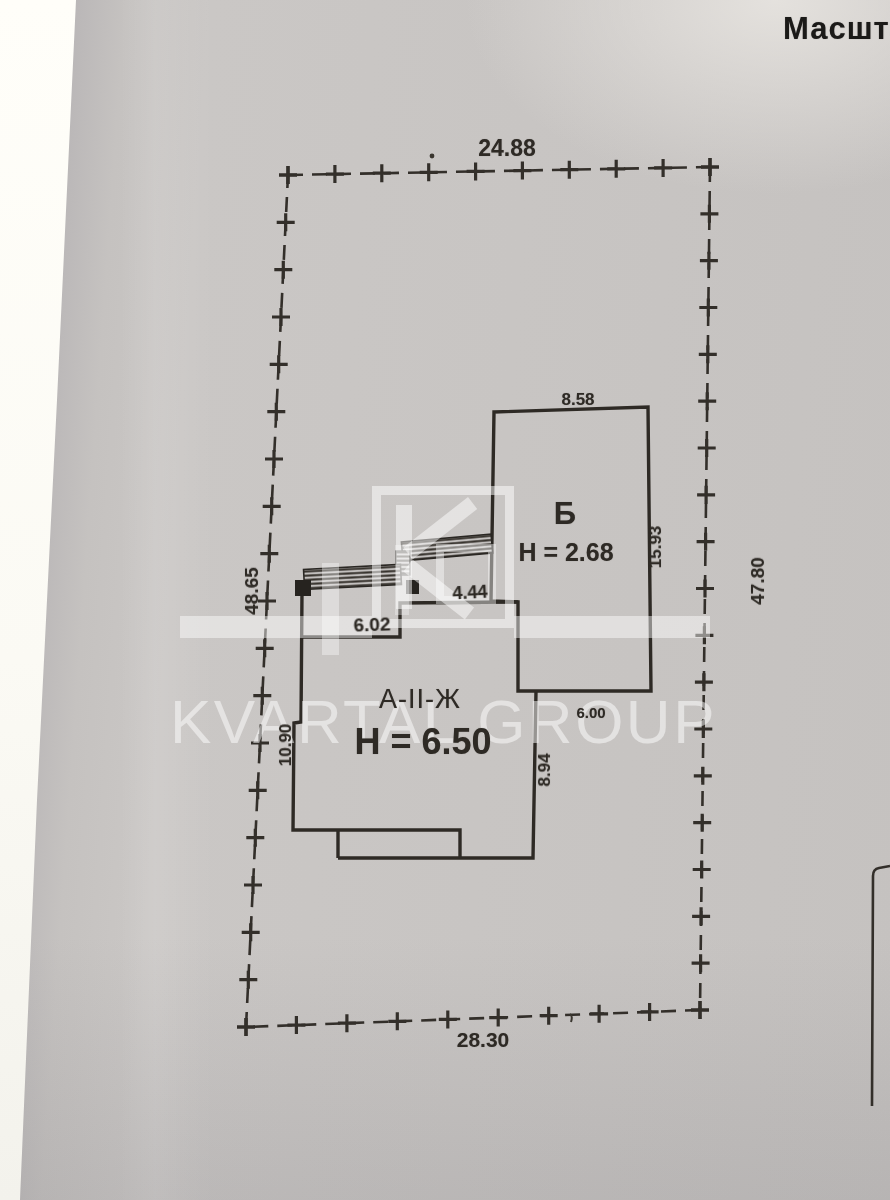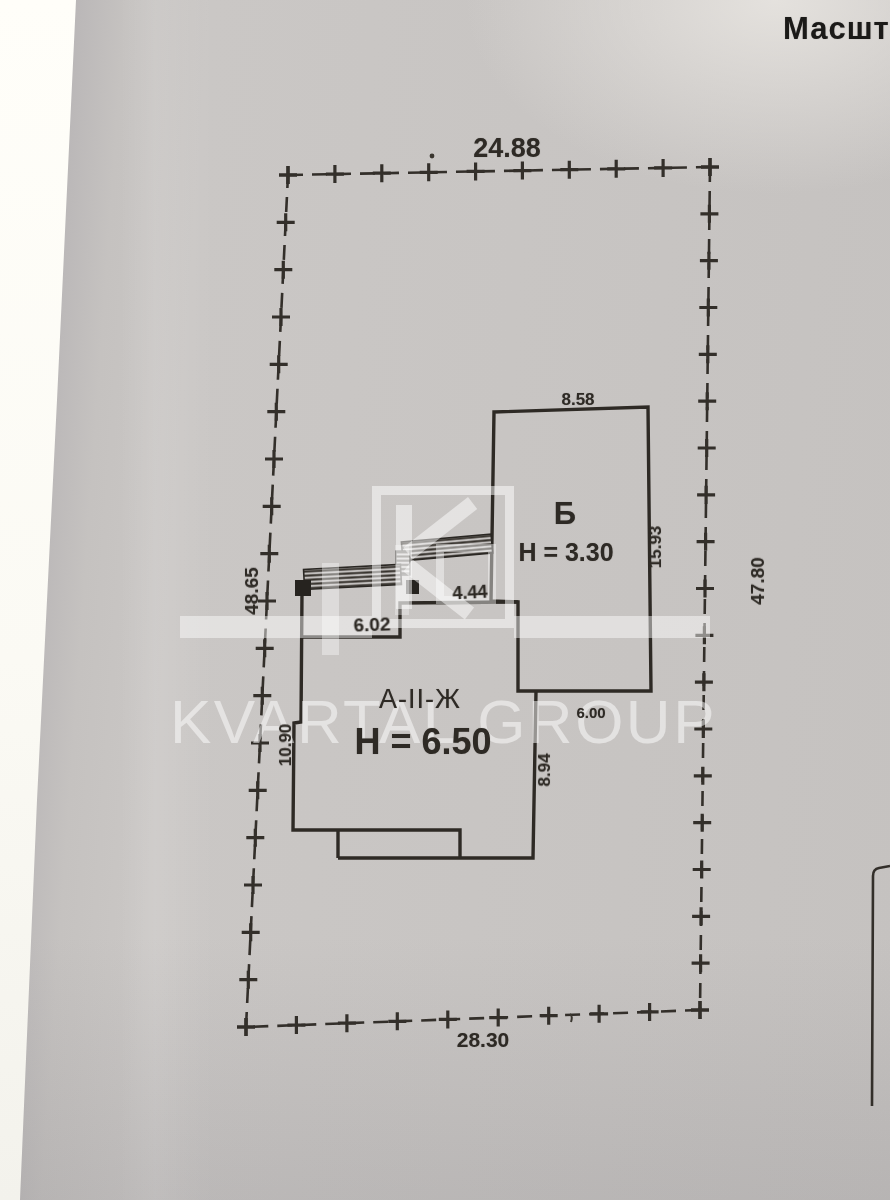--- a/index.html
+++ b/index.html
@@ -90,28 +90,28 @@
     <div class="wm-frame"></div>
     <div class="wm-frame-inner"></div>
     <div class="wm-kbar" style="left:396px;top:505px;width:16px;height:104px;"></div>
     <div class="wm-kbar" style="left:408px;top:546px;width:82px;height:15px;
          transform:rotate(-38deg);transform-origin:left center;"></div>
     <div class="wm-kbar" style="left:408px;top:558px;width:78px;height:15px;
          transform:rotate(38deg);transform-origin:left center;"></div>
     <div class="wm-text">KVARTAL GROUP</div>
   </div>
 
-  <div class="label" style="left:507px;top:148px;font-size:27px;">24.88</div>
+  <div class="label" style="left:507px;top:148px;font-size:23px;">24.88</div>
   <div class="label" style="left:483px;top:1040px;font-size:21px;">28.30</div>
   <div class="label rot" style="left:252px;top:591px;font-size:19px;">48.65</div>
   <div class="label rot" style="left:758px;top:581px;font-size:19px;">47.80</div>
 
   <div class="label" style="left:572px;top:400px;font-size:17px;padding-left:12px;">8.58</div>
   <div class="label" style="left:565px;top:514px;font-size:31px;font-weight:700;">Б</div>
-  <div class="label" style="left:566px;top:552px;font-size:25px;">Н = 3.30</div>
+  <div class="label" style="left:566px;top:552px;font-size:25px;">Н = 2.68</div>
   <div class="label rot" style="left:656px;top:547px;font-size:17px;">15.93</div>
   <div class="label" style="left:591px;top:712px;font-size:15px;">6.00</div>
 
   <div class="label" style="left:470px;top:593px;font-size:18px;transform:translate(-50%,-50%) rotate(-3deg);">4.44</div>
   <div class="label" style="left:372px;top:625px;font-size:19px;transform:translate(-50%,-50%) rotate(-2deg);">6.02</div>
   <div class="label" style="left:420px;top:699px;font-size:27px;font-weight:400;letter-spacing:1px;">А-II-Ж</div>
   <div class="label" style="left:423px;top:742px;font-size:36px;">Н = 6.50</div>
   <div class="label rot" style="left:286px;top:745px;font-size:17px;">10.90</div>
   <div class="label rot" style="left:545px;top:770px;font-size:17px;">8.94</div>
 

